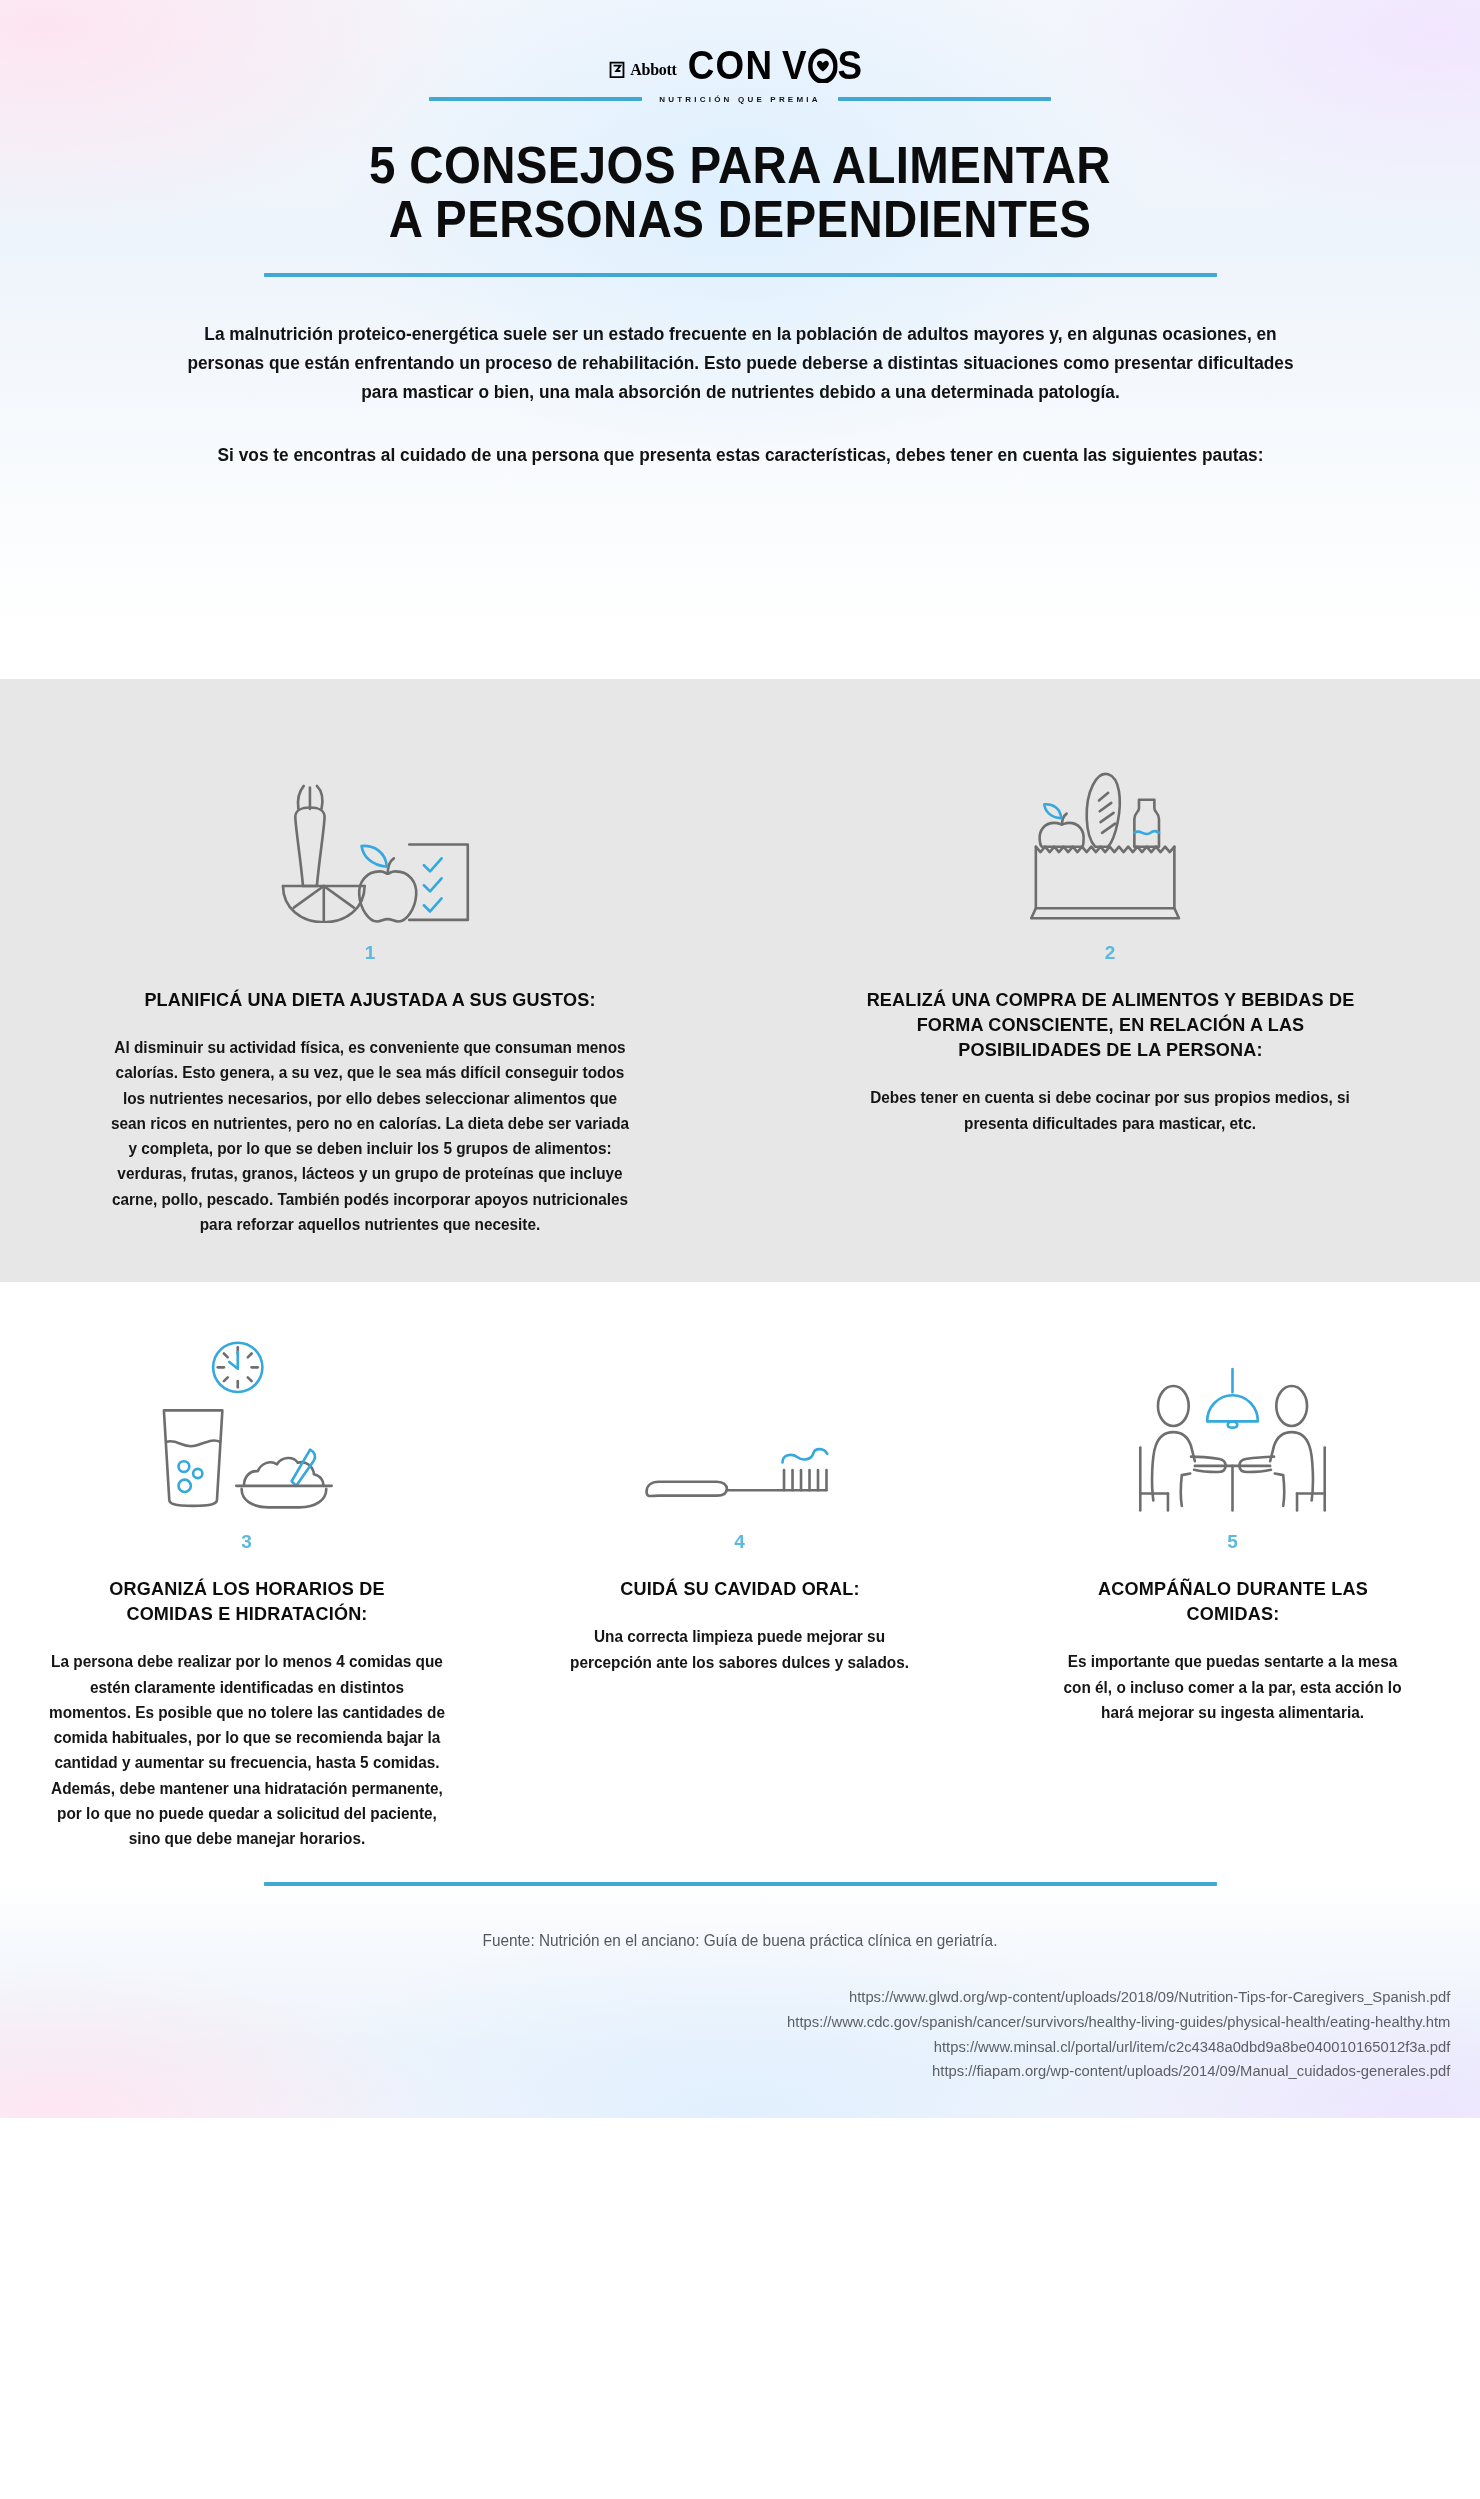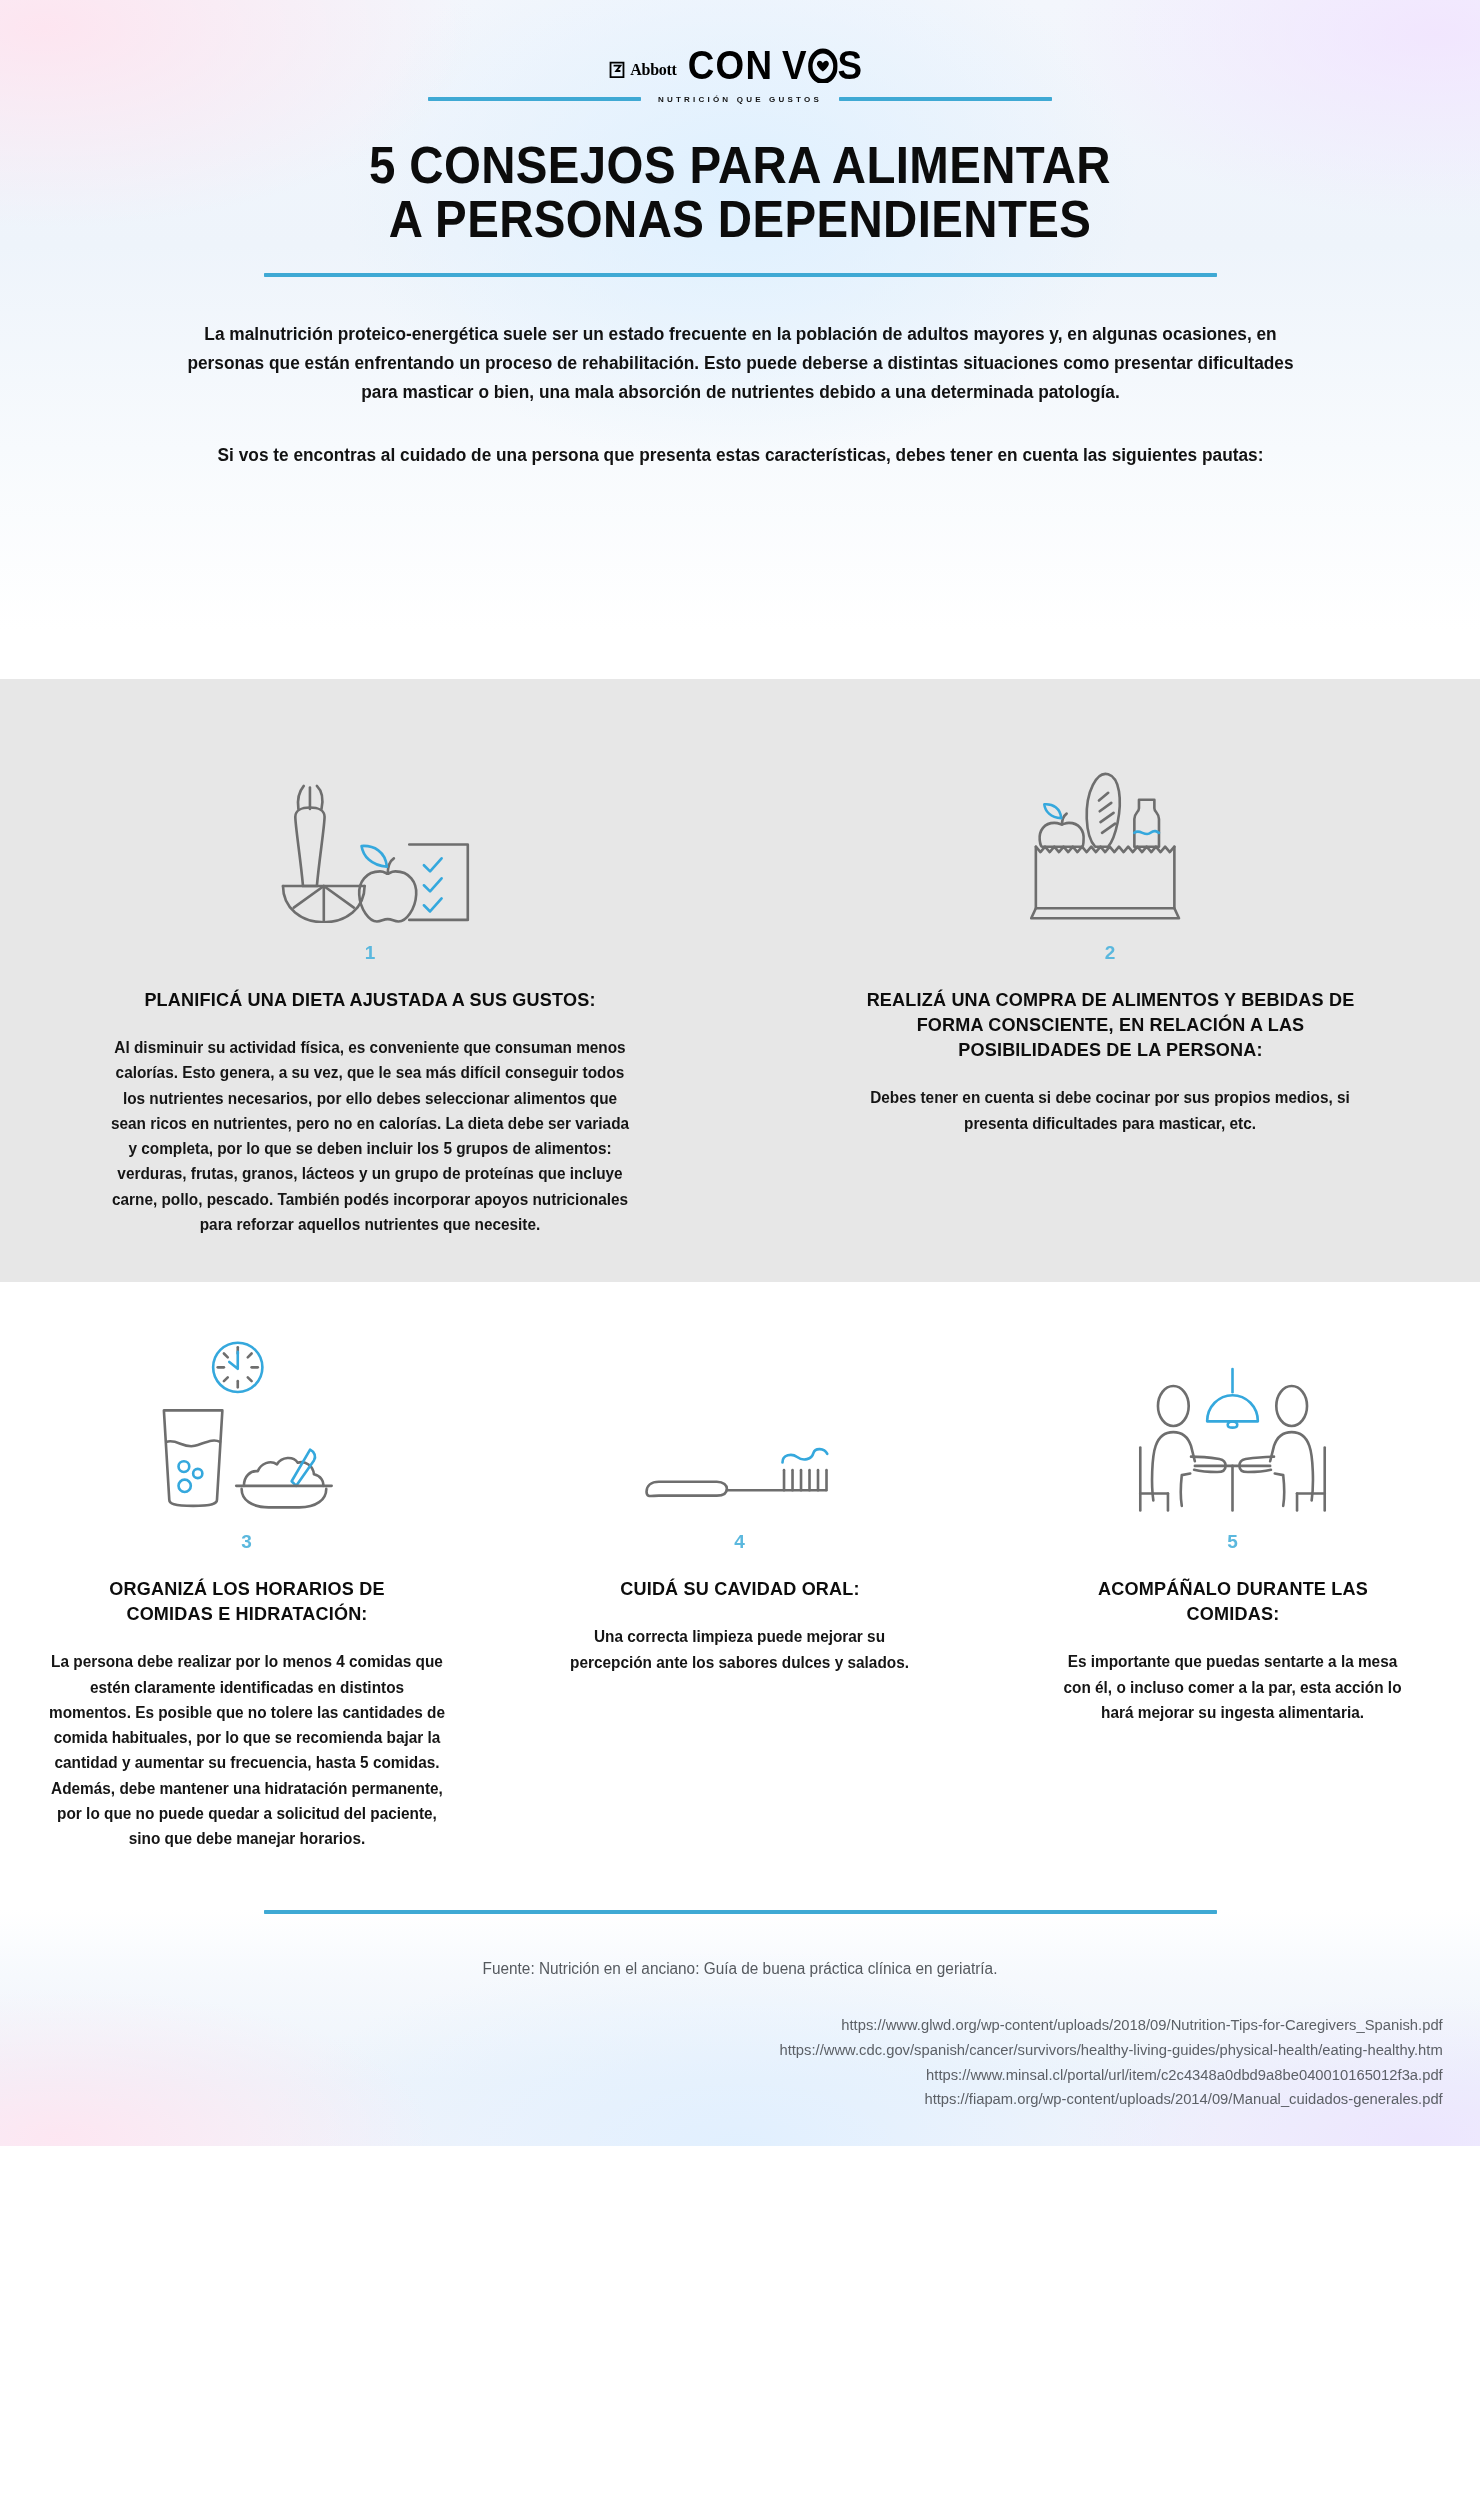--- a/index.html
+++ b/index.html
@@ -210,27 +210,26 @@
 
   .w-720 { width: 555px; }
   .w-700 { width: 540px; }
   .w-480 { width: 370px; }
   .w-500 { width: 386px; }
 
   
   .footer {
     position: relative;
     width: 1480px;
-    padding: 0 8px 34px;
+    padding: 0 0 34px;
     background:
       radial-gradient(ellipse 586px 231px at 4% 96%, rgba(255,228,240,0.85) 0%, rgba(255,228,240,0) 64%),
       radial-gradient(ellipse 586px 231px at 96% 97%, rgba(235,226,255,0.8) 0%, rgba(235,226,255,0) 62%),
       radial-gradient(ellipse 694px 278px at 50% 100%, rgba(223,239,255,0.9) 0%, rgba(223,239,255,0) 70%),
       linear-gradient(180deg, #ffffff 0%, #f6f9fd 28%, #eef4fb 72%, #f2f4fb 100%);
-    margin-top: 28px;
   }
   .footer-rule {
     width: 953px;
     height: 3.9px;
     background: #3fa9d4;
     margin: 0 auto;
     border-radius: 0.8px;
   }
   .footer-source {
     text-align: center;
@@ -284,21 +283,21 @@
             <ellipse cx="21" cy="24" rx="18" ry="20" fill="none" stroke="#000" stroke-width="6.5"></ellipse>
             <path d="M21 31 C13 25 11 21 13.5 18 C16 15.3 20 17.4 21 20 C22 17.4 26 15.3 28.5 18 C31 21 29 25 21 31 Z" fill="#000"></path>
           </svg>
         </span>
         <span>S</span>
       </span>
     </div>
 
     <div class="tagline-row">
       <span class="tag-rule"></span>
-      <span class="tagline">NUTRICIÓN QUE GUSTOS</span>
+      <span class="tagline">NUTRICIÓN QUE PREMIA</span>
       <span class="tag-rule"></span>
     </div>
   </div>
 
   <h1 class="main-title">
     <span class="title-line">5 CONSEJOS PARA ALIMENTAR</span>
     <span class="title-line">A PERSONAS DEPENDIENTES</span>
   </h1>
 
   <div class="title-rule"></div>

